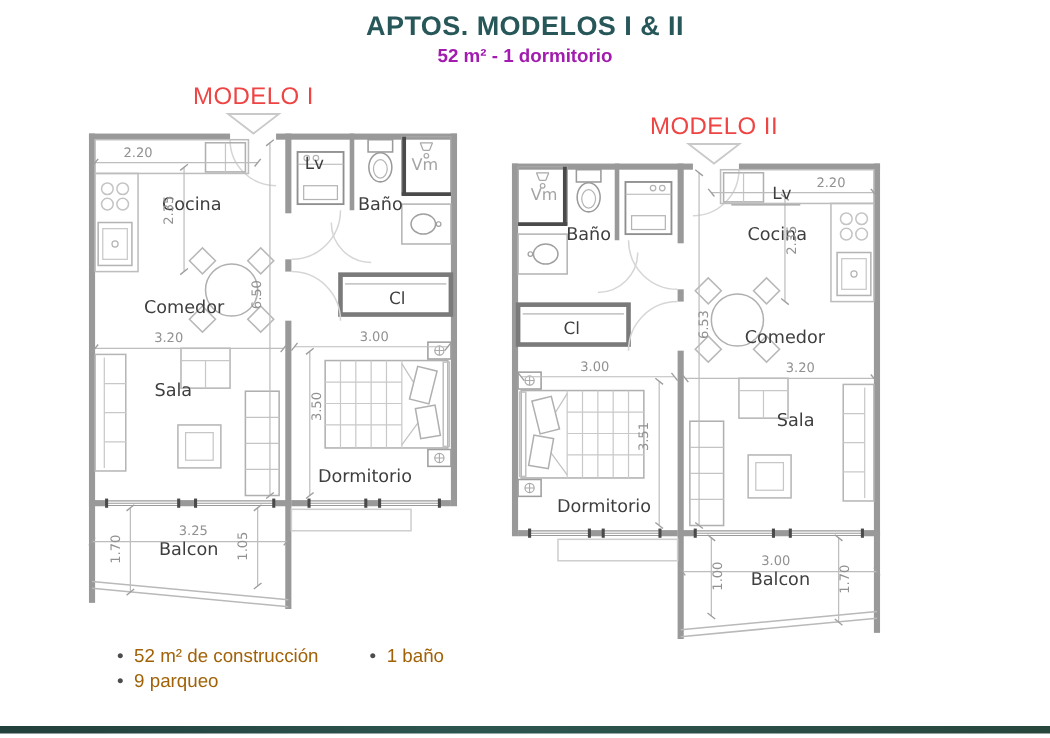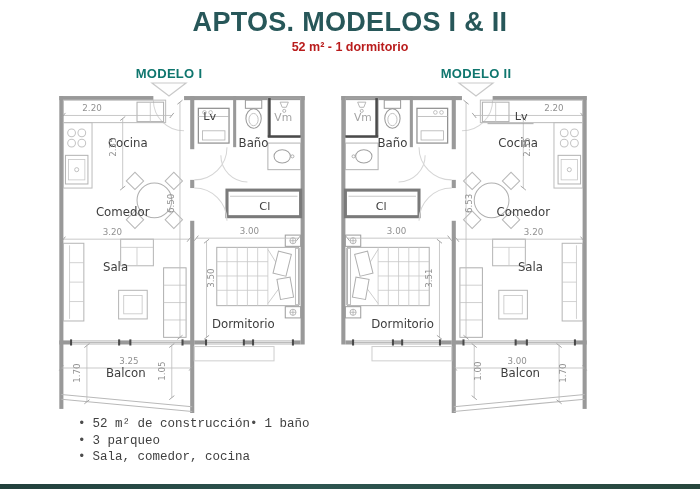--- a/index.html
+++ b/index.html
@@ -3,43 +3,43 @@
 <meta charset="utf-8">
 <style>
   html,body{margin:0;padding:0;}
   body{
     width:700px;height:492px;position:relative;overflow:hidden;
     background:#ffffff;
     font-family:"Liberation Sans",sans-serif;
   }
   .page-header{text-align:center;padding-top:7px;}
   .page-title{
-    margin:0;font-size:27px;font-weight:700;color:#275759;letter-spacing:.3px;
+    margin:0;font-size:18px;font-weight:700;color:#275759;letter-spacing:.3px;
   }
   .page-subtitle{
-    margin:2px 0 0 0;font-size:12.5px;font-weight:700;color:#b91c1c;
+    margin:2px 0 0 0;font-size:12.5px;font-weight:700;color:#a21caf;
   }
   .plans-row{
     display:flex;flex-direction:row;gap:32px;
     padding-left:57px;margin-top:12px;
   }
   .plan{display:flex;flex-direction:column;width:250px;}
   .plan-head{
     display:flex;flex-direction:column;align-items:center;position:relative;
   }
   .plan.m1 .plan-head{left:-13px;}
-  .plan.m2 .plan-head{left:12px;}
+  .plan.m2 .plan-head{left:12px;margin-top:20px;}
   .model-label{
-    margin:0;font-size:13px;font-weight:700;color:#0f766e;letter-spacing:.3px;
+    margin:0;font-size:16px;font-weight:400;color:#ef4444;letter-spacing:.3px;
   }
   .pointer-tri{margin-top:1px;margin-bottom:-4px;}
   .plan-svg{display:block;}
   .features{
-    display:flex;margin:2px 0 0 78px;
-    font-size:12.5px;color:#404040;font-family:Liberation Mono, monospace;
+    display:flex;gap:34px;margin:2px 0 0 78px;
+    font-size:12.5px;color:#a16207;
   }
   .features ul{list-style:none;margin:0;padding:0;}
   .features li{margin:2px 0;line-height:1.16;}
   .features li::before{content:"•";margin-right:7px;color:#4c4c4c;}
   .footer-bar{
     position:absolute;left:0;right:0;bottom:3px;height:5.5px;
     background:linear-gradient(90deg,#22403c 0%,#2d5550 45%,#27473d 100%);
   }
 </style>
 </head>
@@ -392,21 +392,20 @@
           <text x="222" y="273" font-size="8.5" fill="#919191" text-anchor="middle" font-family="&quot;DejaVu Sans&quot;,sans-serif" transform="rotate(-90 222 273)">1.70</text>
           <text x="139" y="271" font-size="8.5" fill="#919191" text-anchor="middle" font-family="&quot;DejaVu Sans&quot;,sans-serif" transform="rotate(-90 139 271)">1.00</text>
         </g>
       </svg>
   </div>
 </div>
 
 <div class="features">
   <ul>
     <li>52 m² de construcción</li>
-    <li>3 parqueo</li>
-    <li>Sala, comedor, cocina</li>
+    <li>9 parqueo</li>
   </ul>
   <ul>
     <li>1 baño</li>
   </ul>
 </div>
 
 <div class="footer-bar"></div>
 
 </body></html>

